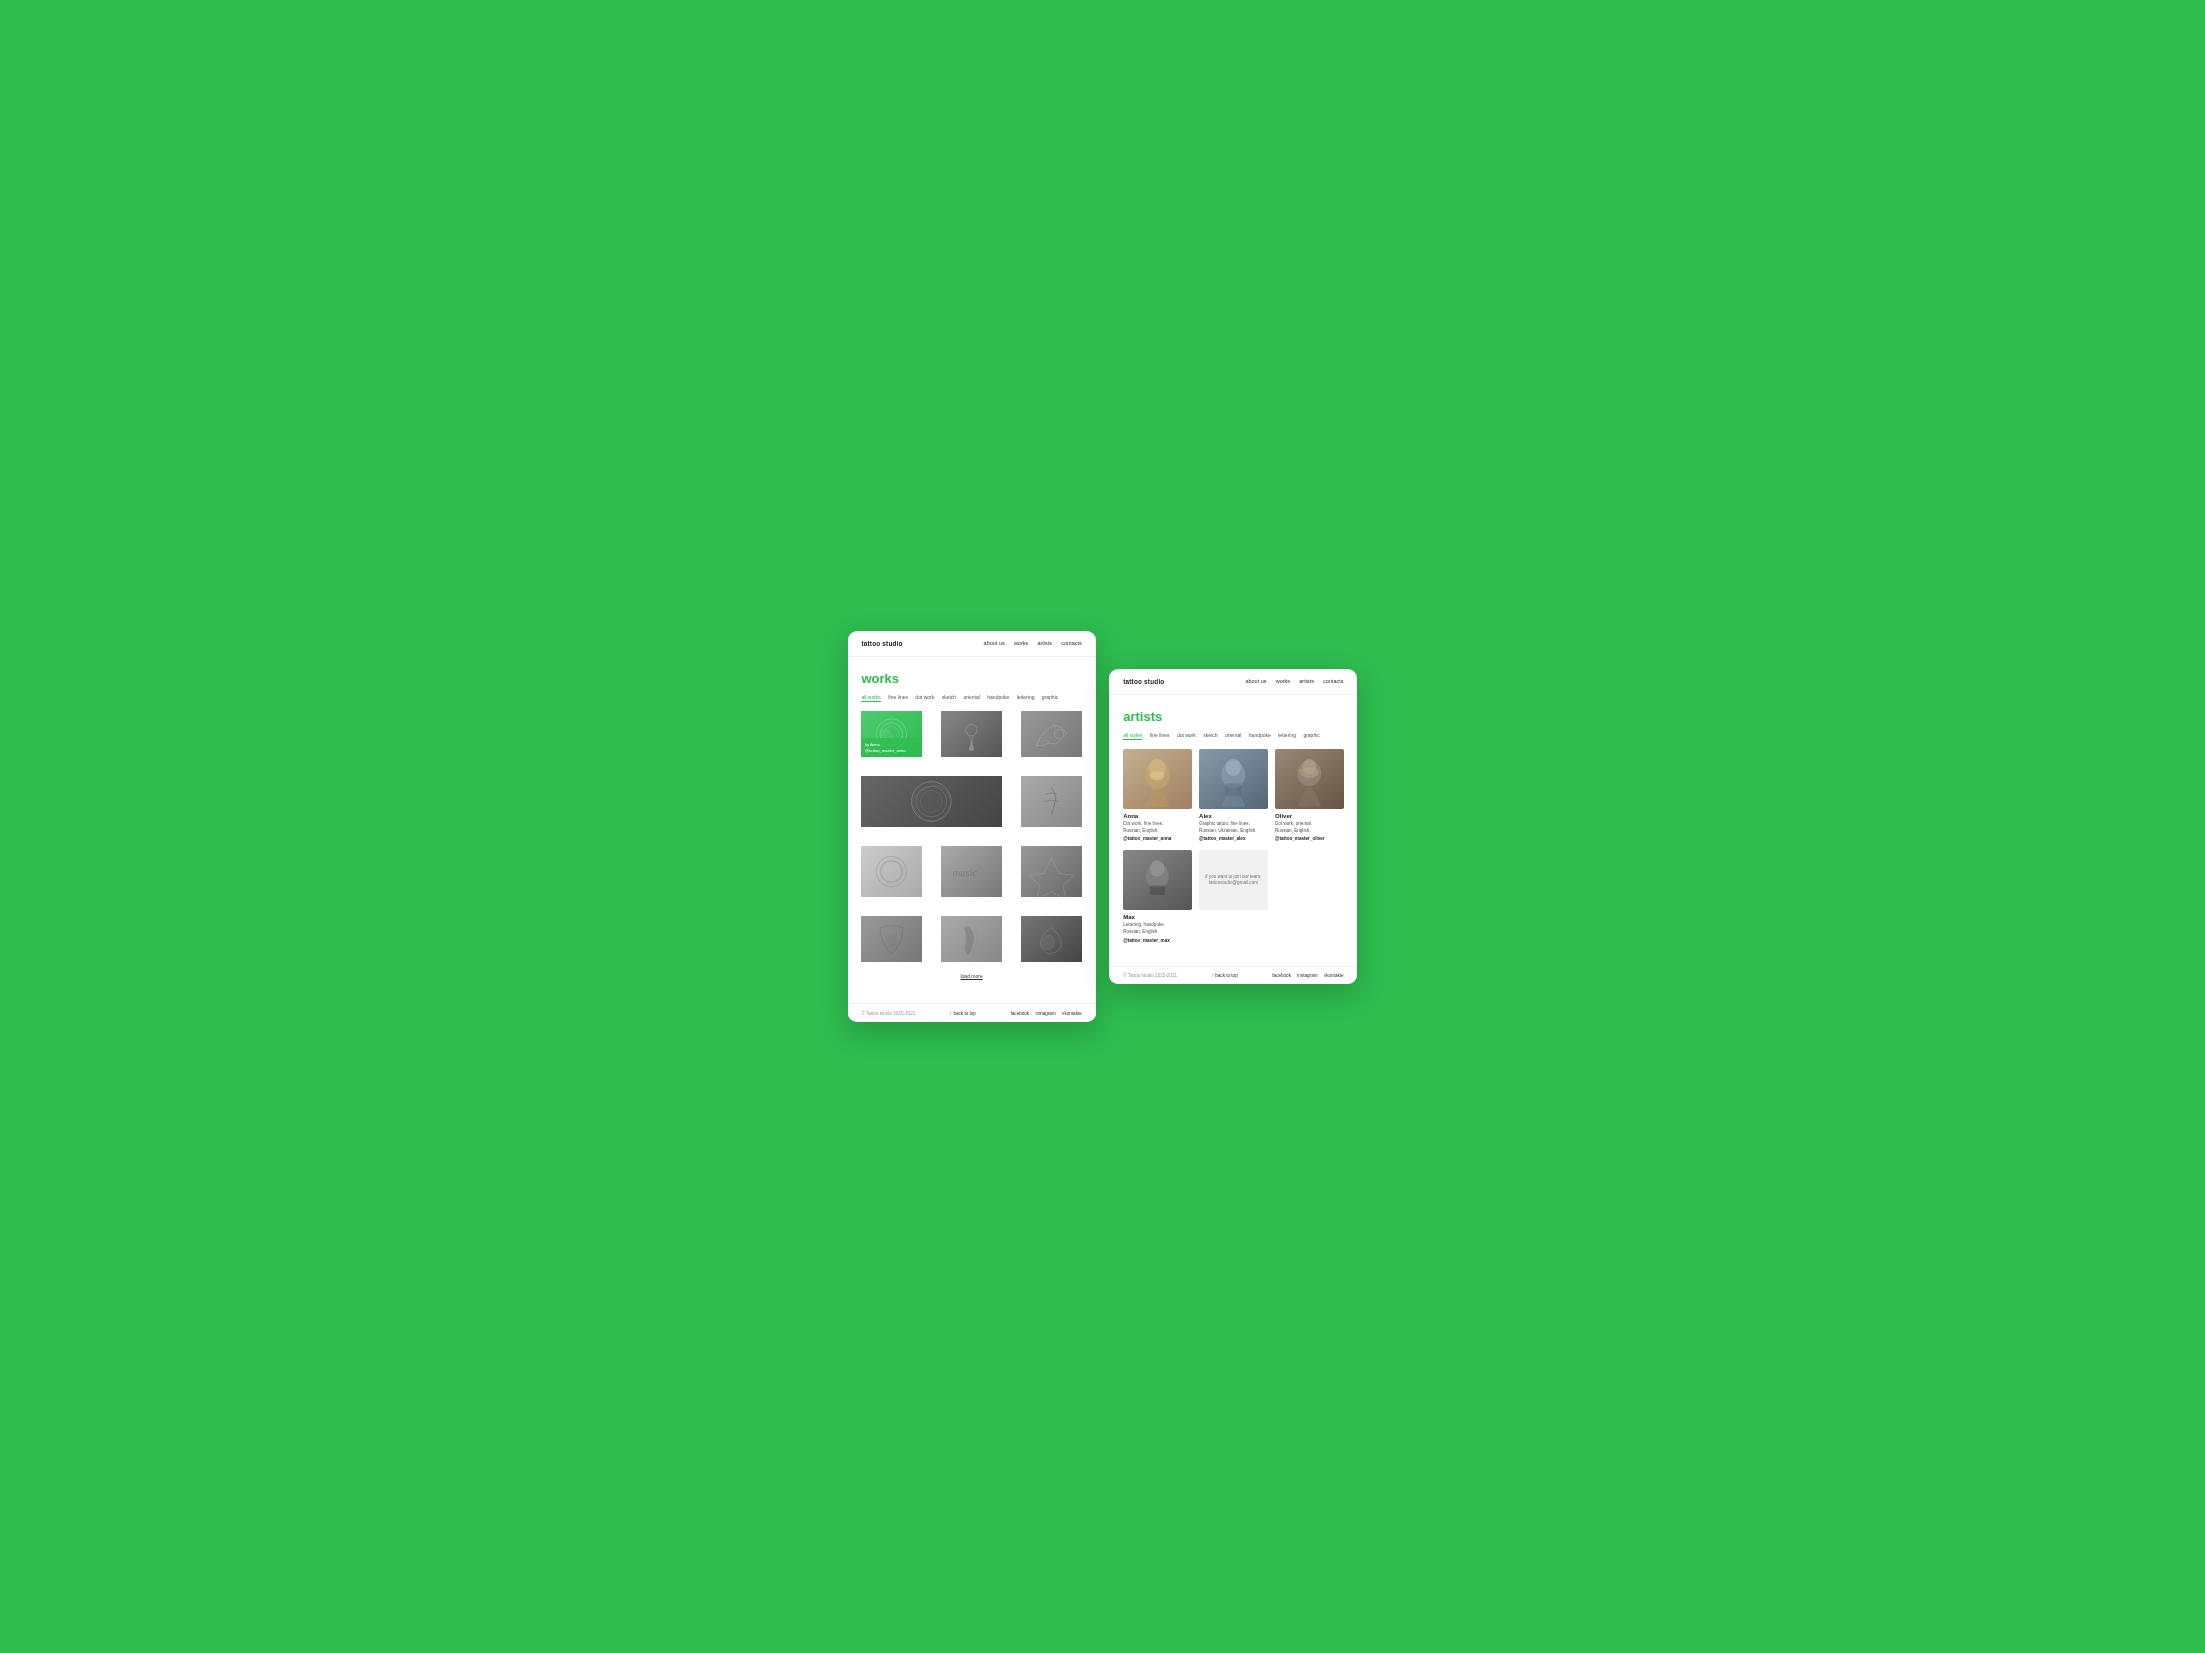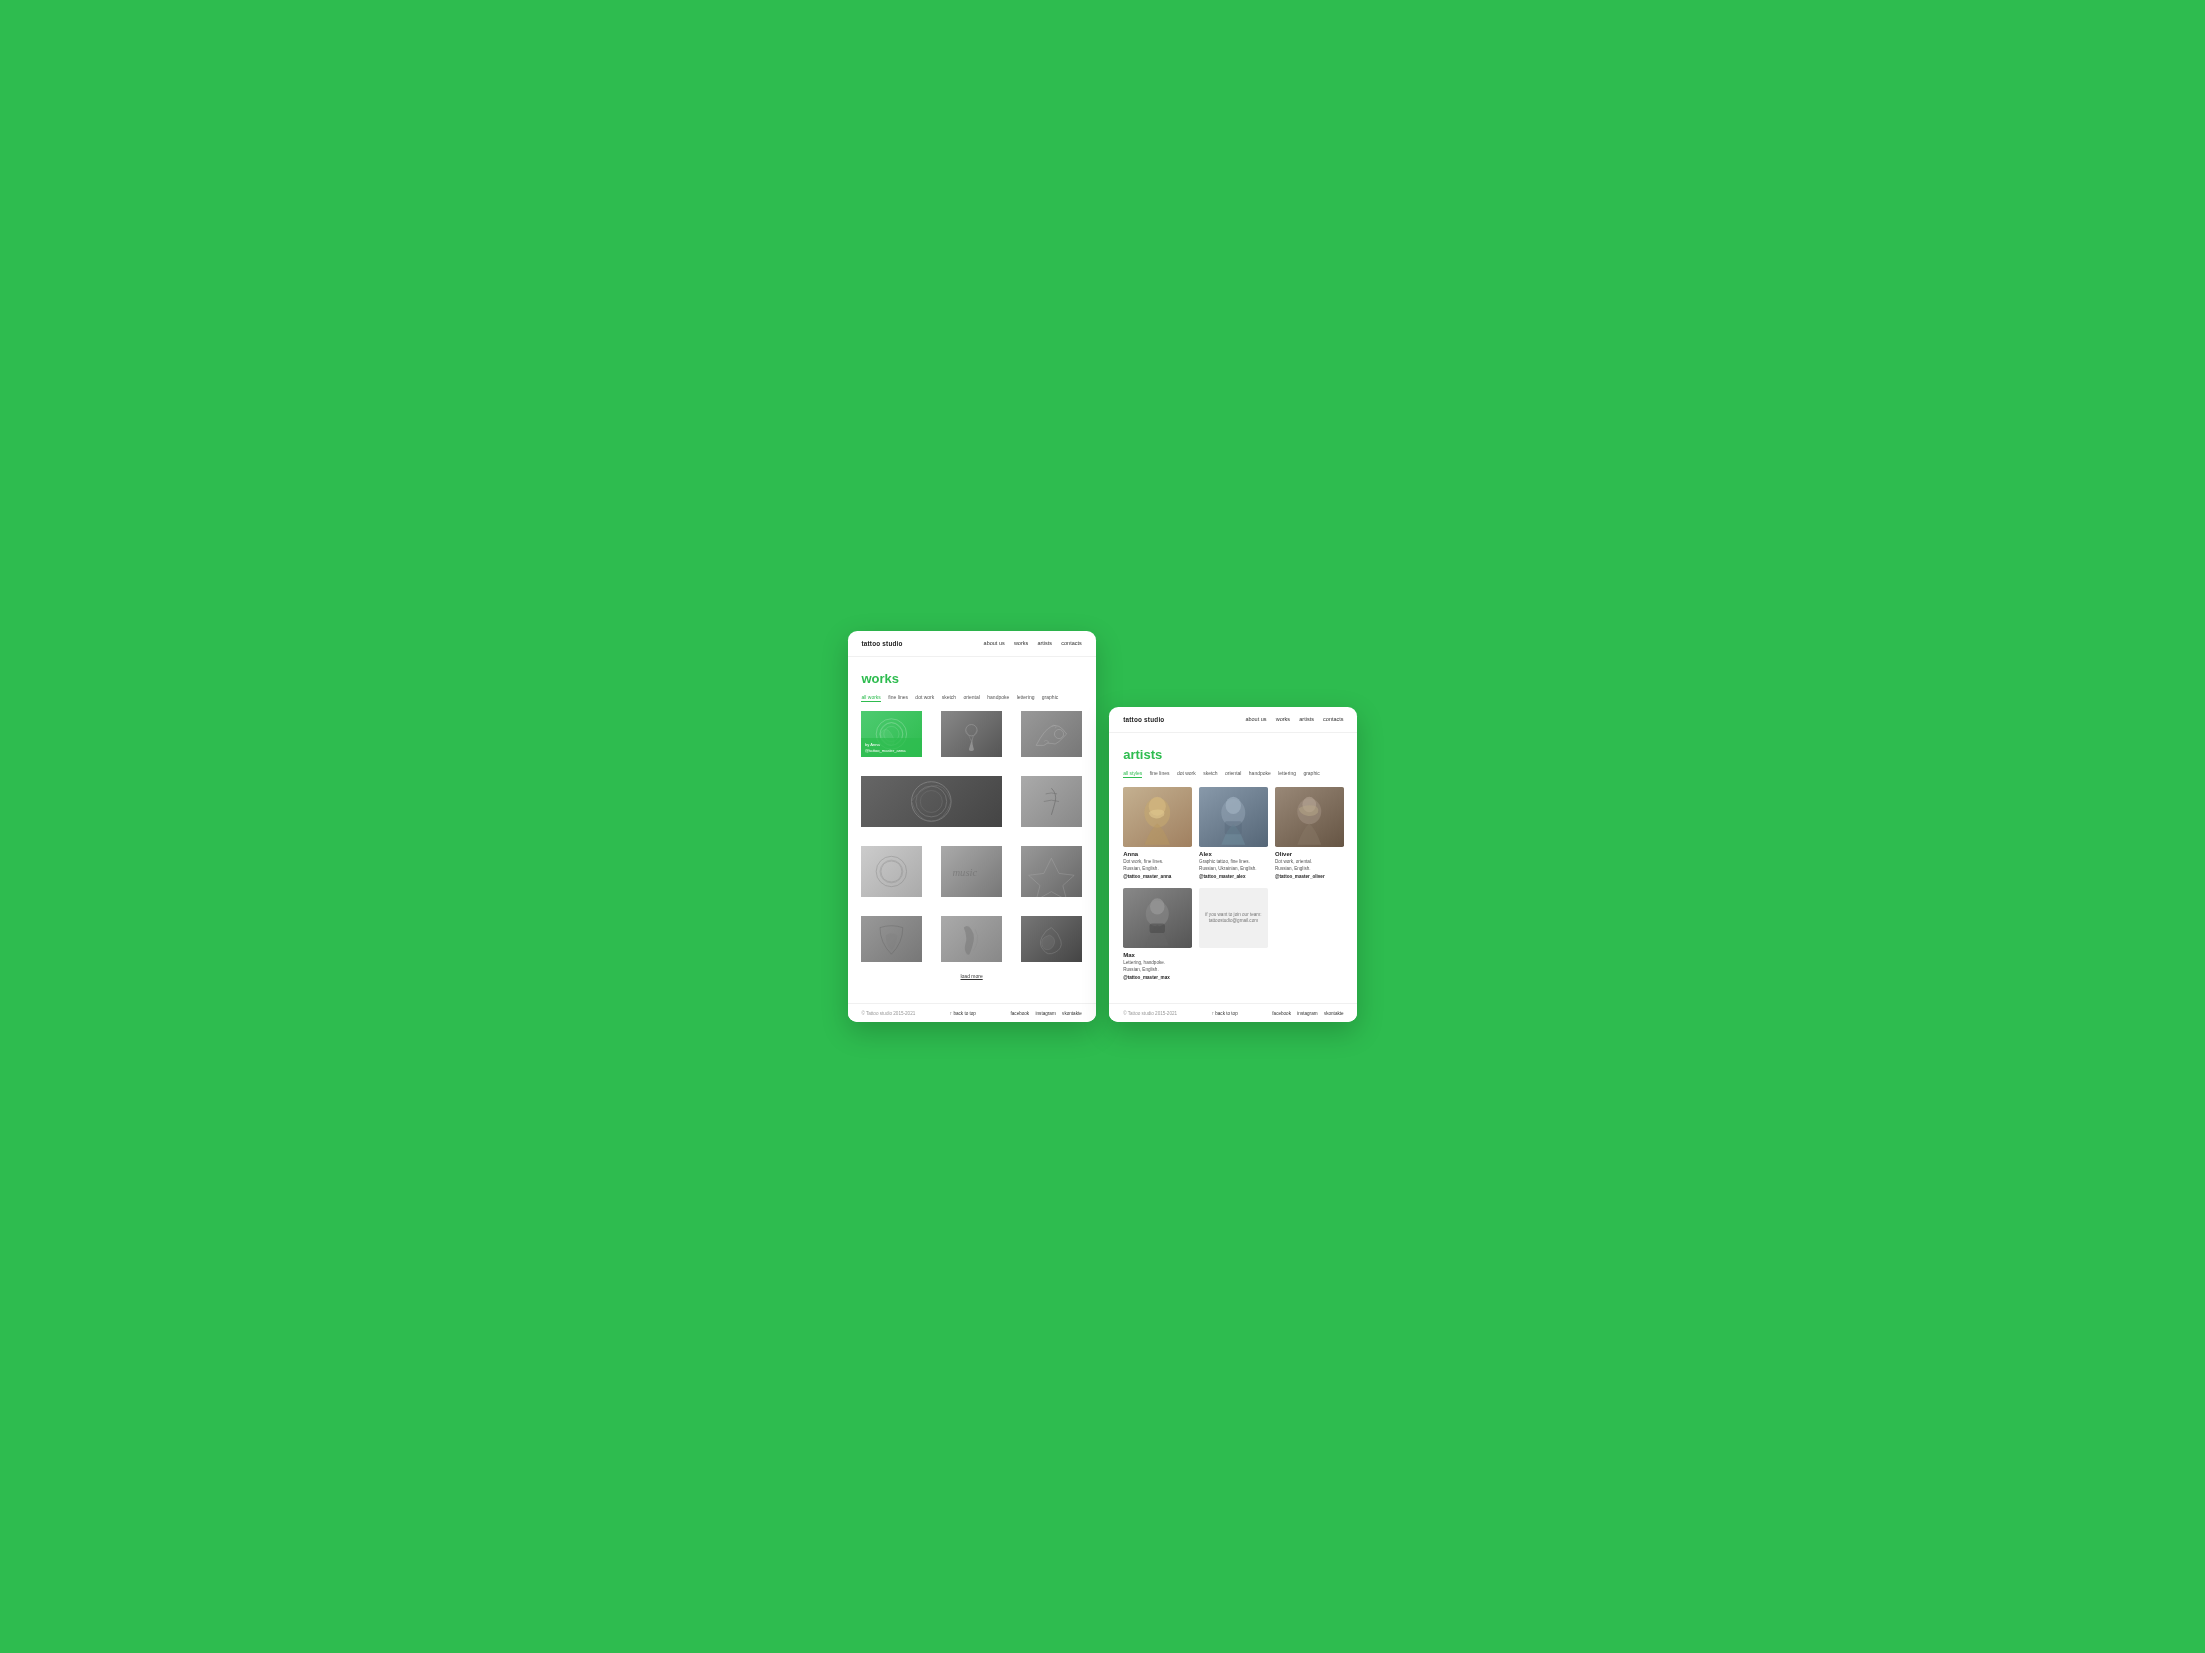--- a/index.html
+++ b/index.html
@@ -8,21 +8,21 @@
       min-height: 100vh;
       display: flex;
       align-items: center;
       justify-content: center;
       font-family: 'Arial', sans-serif;
       padding: 18.4px;
     }
     .screen-container {
       display: flex;
       gap: 13.8px;
-      align-items: flex-end;
+      align-items: center;
     }
     .window {
       background: #ffffff;
       border-radius: 9.2px;
       overflow: hidden;
       box-shadow: 0 9.2px 27.6px rgba(0,0,0,0.2);
     }
     .window-left {
       width: 248px;
     }

